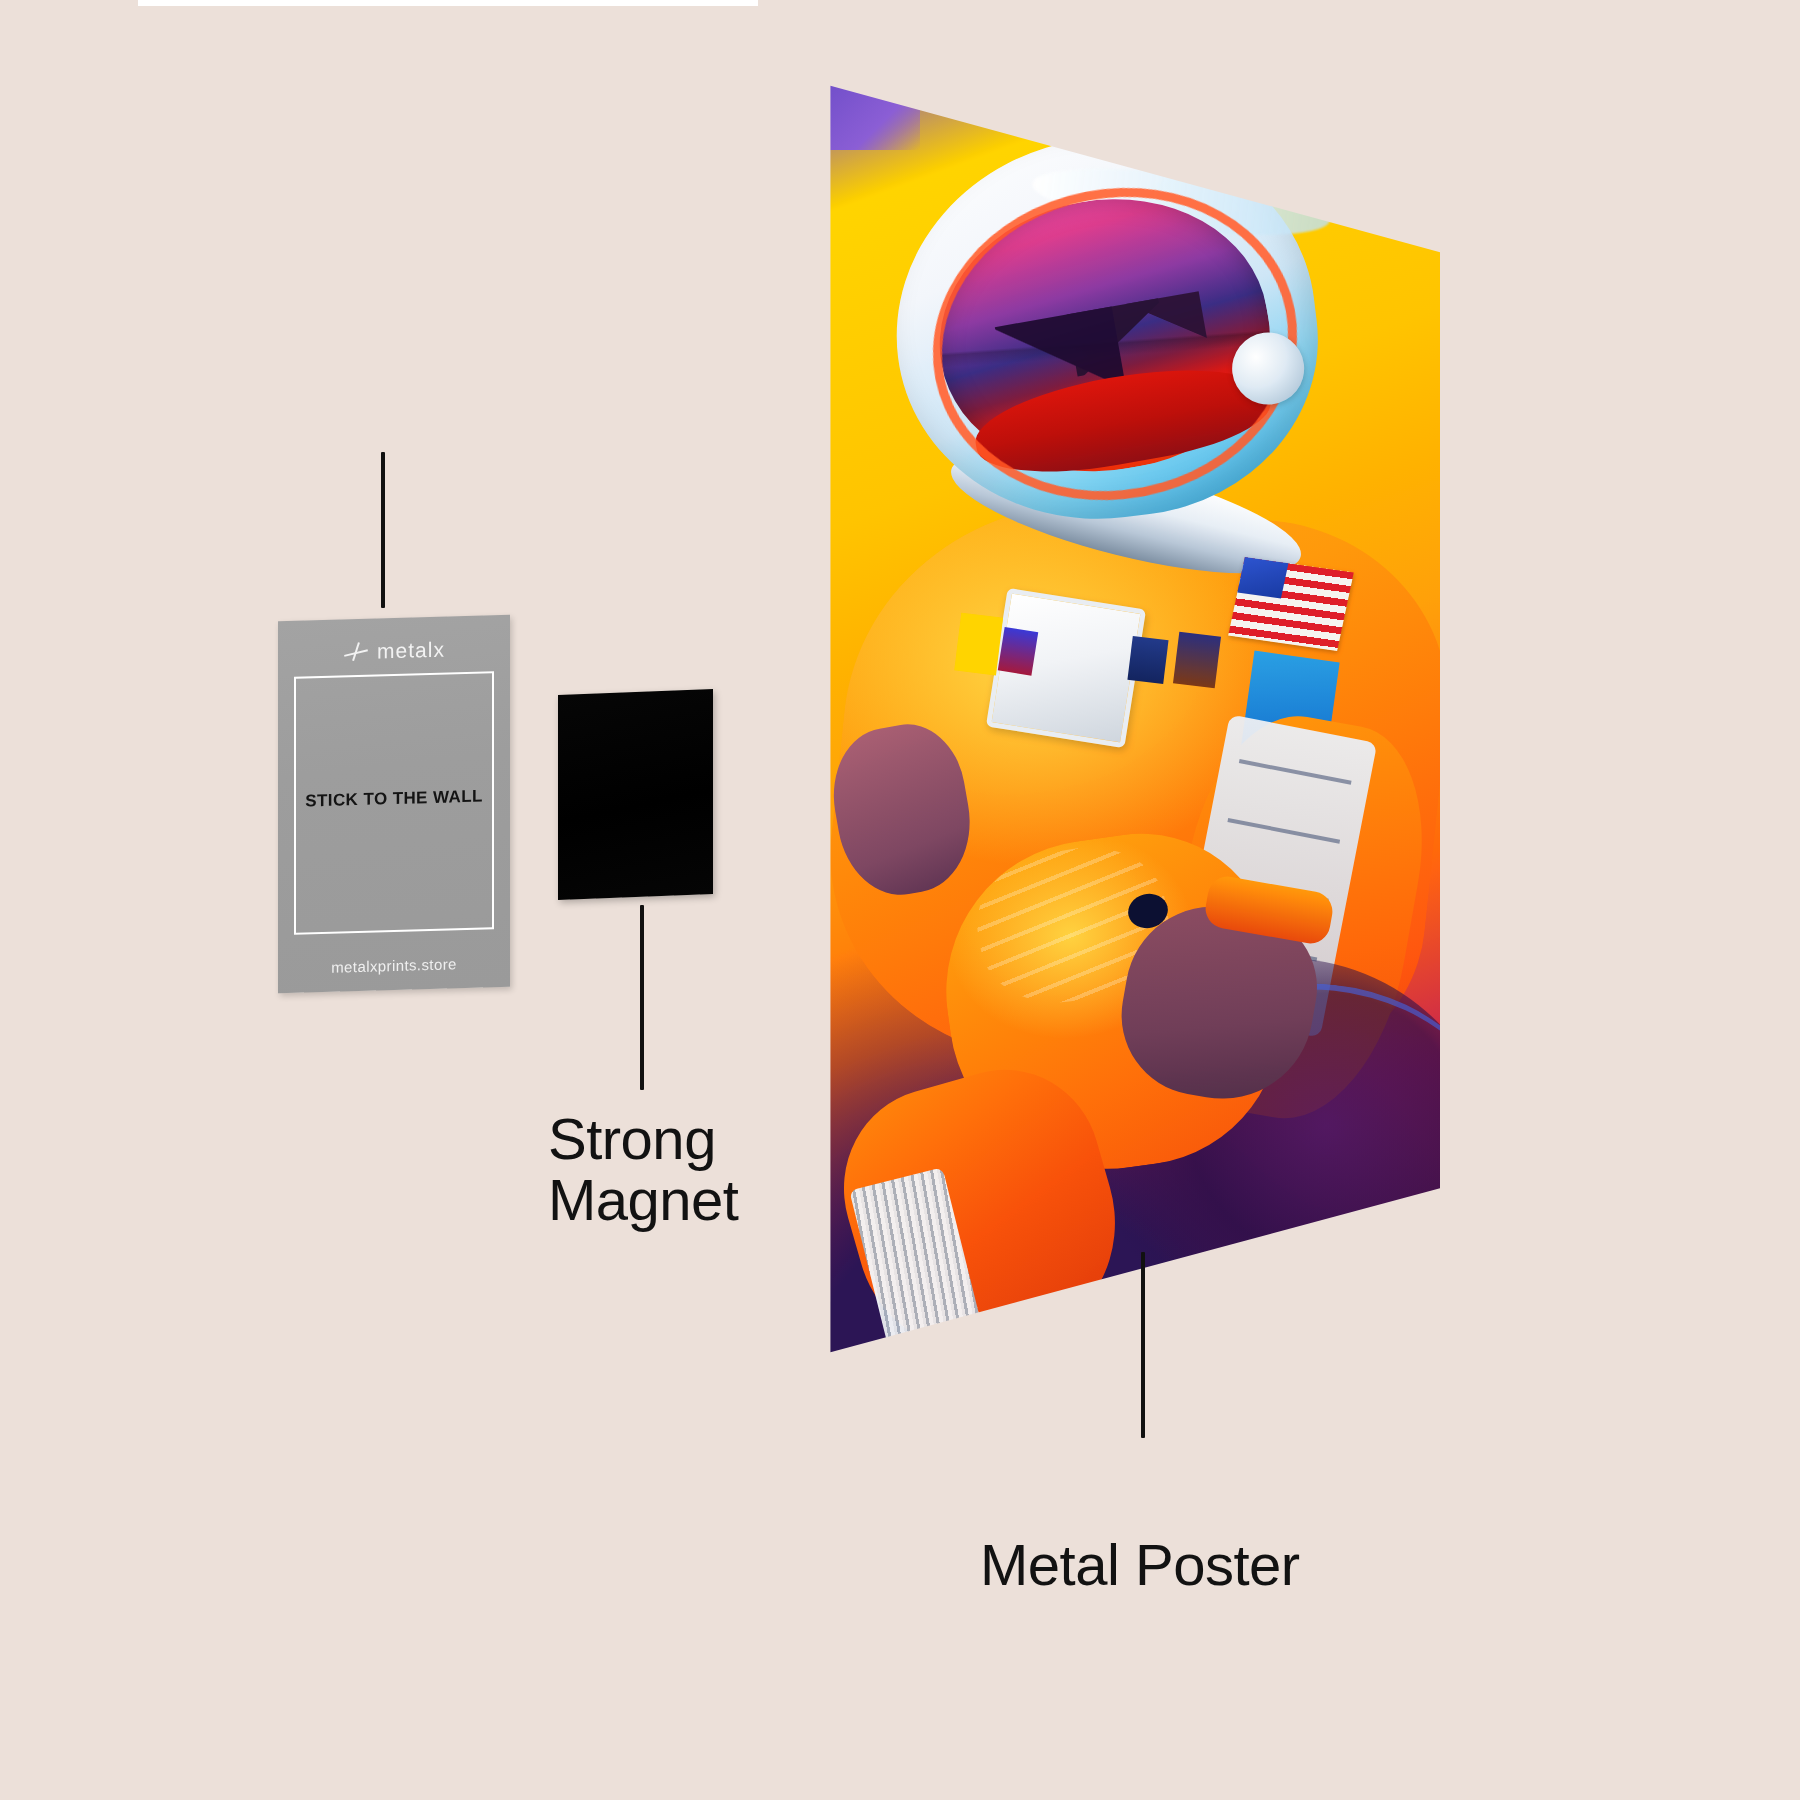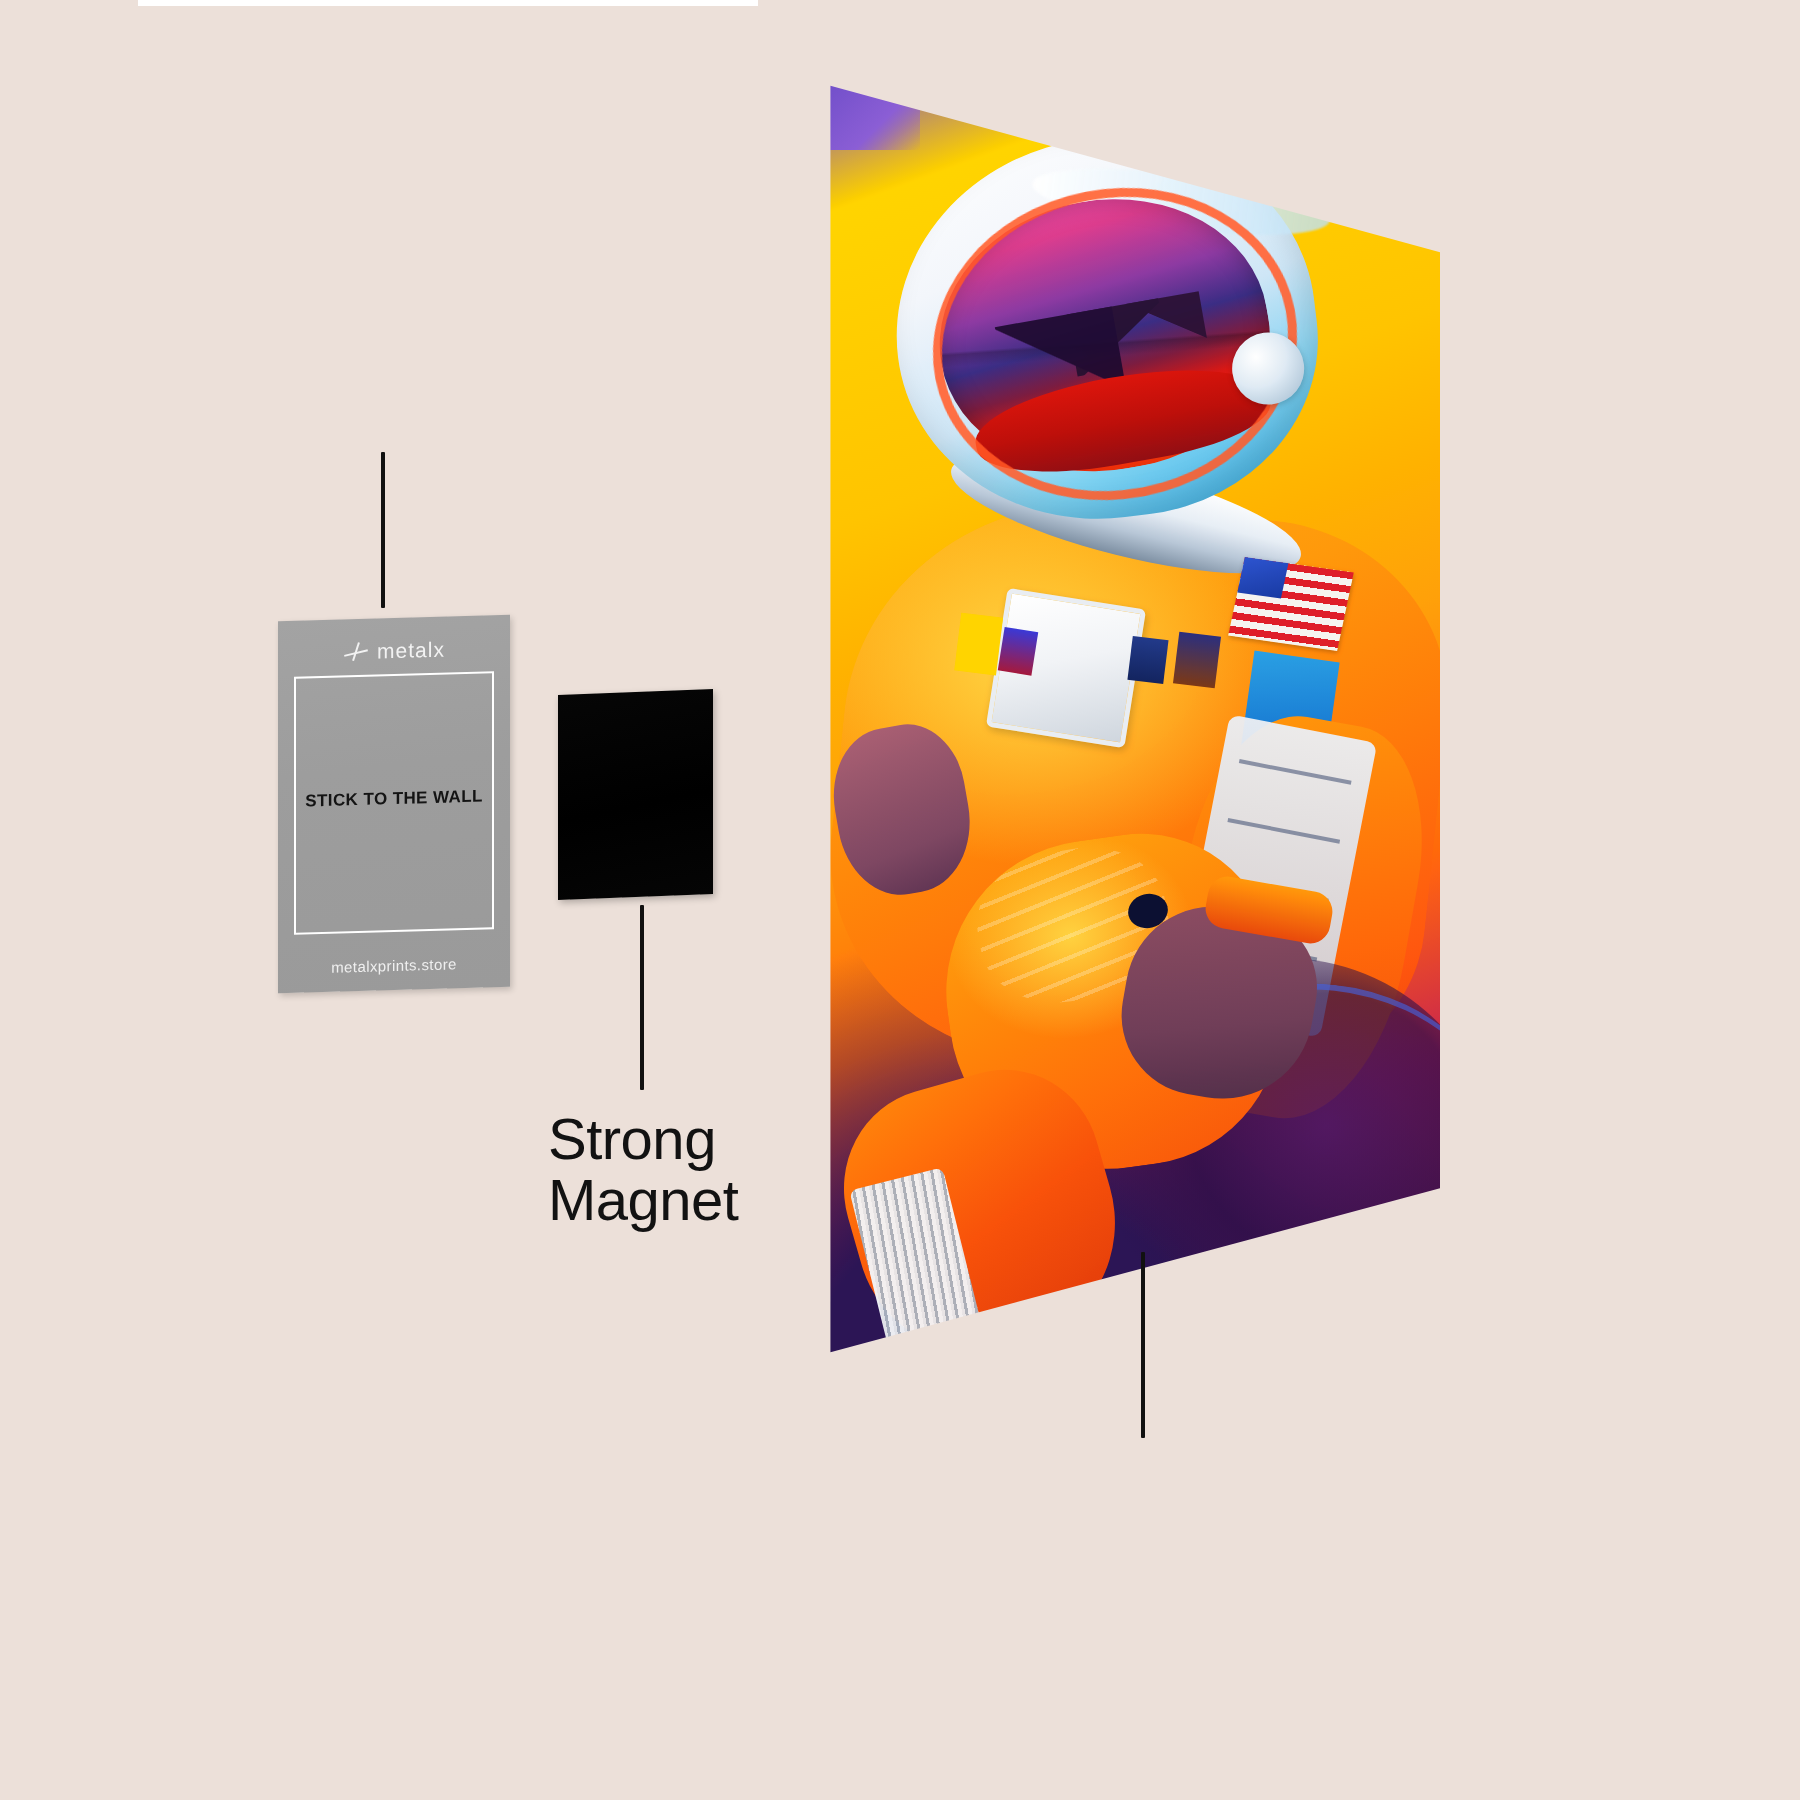--- a/index.html
+++ b/index.html
@@ -341,14 +341,15 @@
       <div class="glove-low"></div>
       <div class="glove-cuff"></div>
       <div class="glove-left"></div>
 
       <div class="forearm"></div>
       <div class="foil"></div>
     </div>
   </div>
 
   <div class="leader" id="leader-poster"></div>
+  <div class="callout-label" id="label-poster">Metal Poster</div>
 
 </div>
 
 </body></html>

